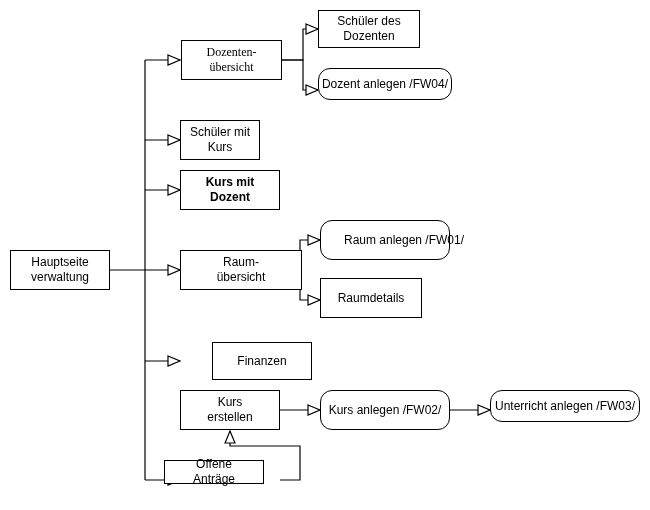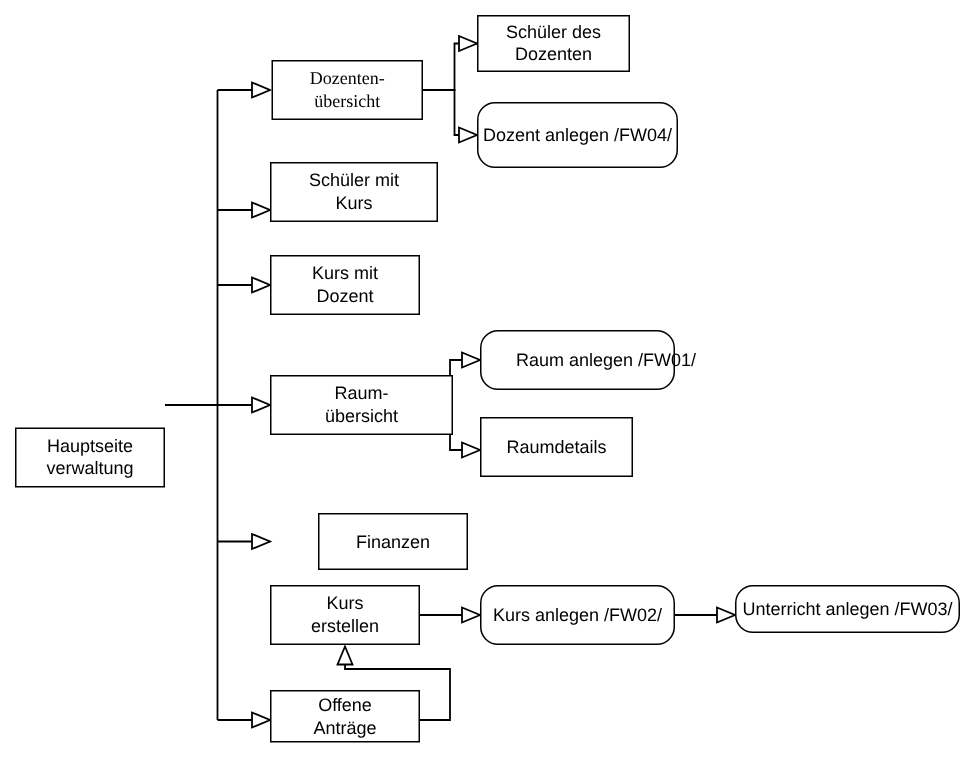--- a/index.html
+++ b/index.html
@@ -35,30 +35,30 @@
     justify-content: center;
     text-align: center;
     white-space: pre-line;
     padding: 0 2px;
   }
   .node.rounded {
     border-radius: 12px;
     white-space: nowrap;
   }
   
-  .n-hauptseite            { left: 10px;  top: 250px; width: 100px; height: 40px; margin-top: 35px; }
+  .n-hauptseite            { left: 10px;  top: 250px; width: 100px; height: 40px; }
   .n-dozenten-uebersicht   { left: 181px; top: 40px;  width: 101px; height: 40px; font-family: Liberation Serif, serif; }
-  .n-schueler-mit-kurs     { left: 180px; top: 108px; width: 112px; height: 40px; }
-  .n-kurs-mit-dozent       { left: 180px; top: 170px; width: 100px; height: 40px; }
+  .n-schueler-mit-kurs     { left: 180px; top: 120px; width: 80px; height: 40px; }
+  .n-kurs-mit-dozent       { left: 180px; top: 170px; width: 100px; height: 40px; font-weight: bold; }
   .n-raum-uebersicht       { left: 180px; top: 250px; width: 122px; height: 40px; }
   .n-finanzen              { left: 180px; top: 342px; width: 100px; height: 38px; margin-left: 32px; }
   .n-kurs-erstellen        { left: 180px; top: 390px; width: 100px; height: 40px; }
-  .n-offene-antraege       { left: 180px; top: 460px; width: 100px; height: 35px; }
+  .n-offene-antraege       { left: 164px; top: 460px; width: 100px; height: 24px; }
   .n-schueler-des-dozenten { left: 318px; top: 10px;  width: 102px; height: 38px; }
-  .n-dozent-anlegen        { left: 318px; top: 68px;  width: 134px; height: 44px; }
+  .n-dozent-anlegen        { left: 318px; top: 68px;  width: 134px; height: 32px; }
   .n-raum-anlegen          { left: 320px; top: 220px; width: 130px; height: 40px; padding-left: 40px; }
   .n-raumdetails           { left: 320px; top: 266px; width: 102px; height: 40px; margin-top: 12px; }
   .n-kurs-anlegen          { left: 320px; top: 390px; width: 130px; height: 40px; }
   .n-unterricht-anlegen    { left: 490px; top: 390px; width: 150px; height: 32px; }
   polyline, line {
     fill: none;
     stroke: #000000;
     stroke-width: 1.2;
   }
 </style>

